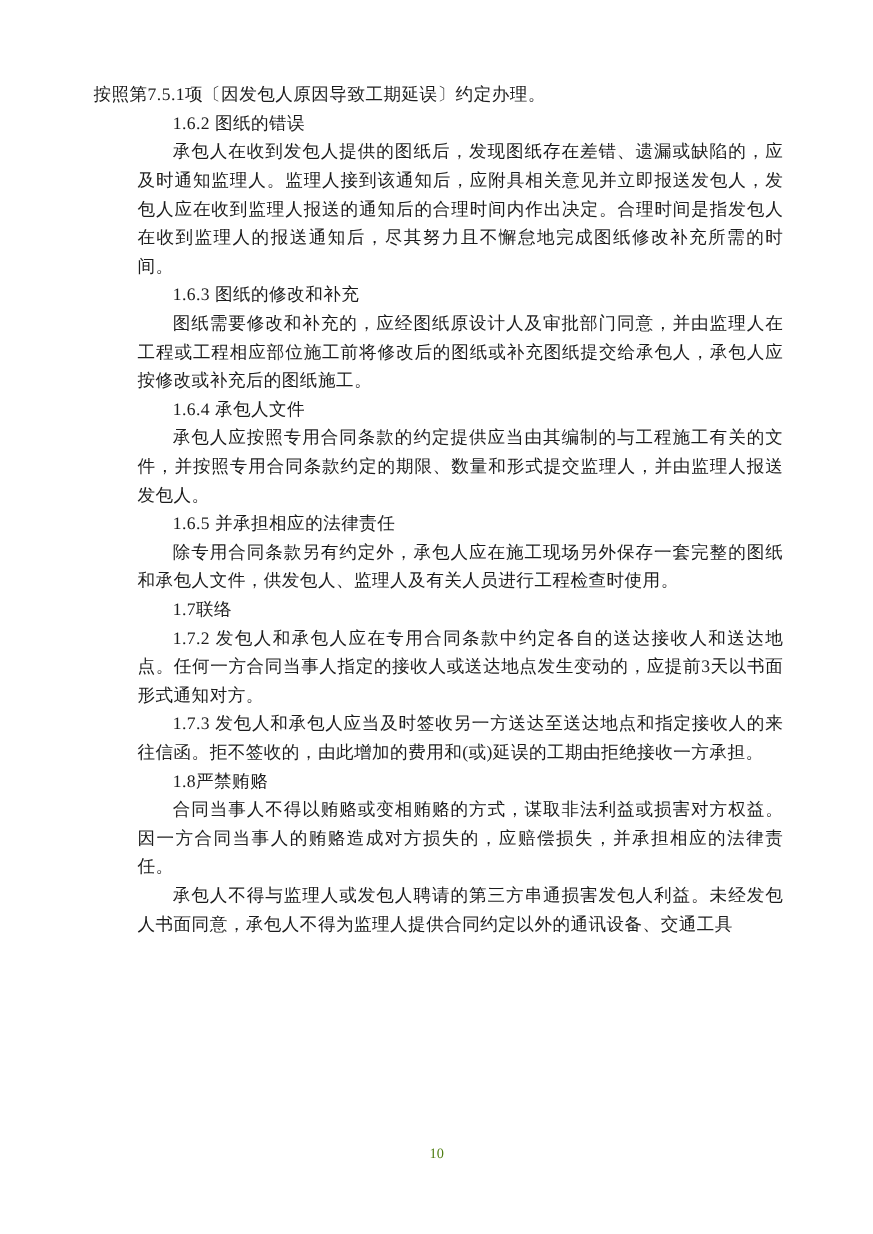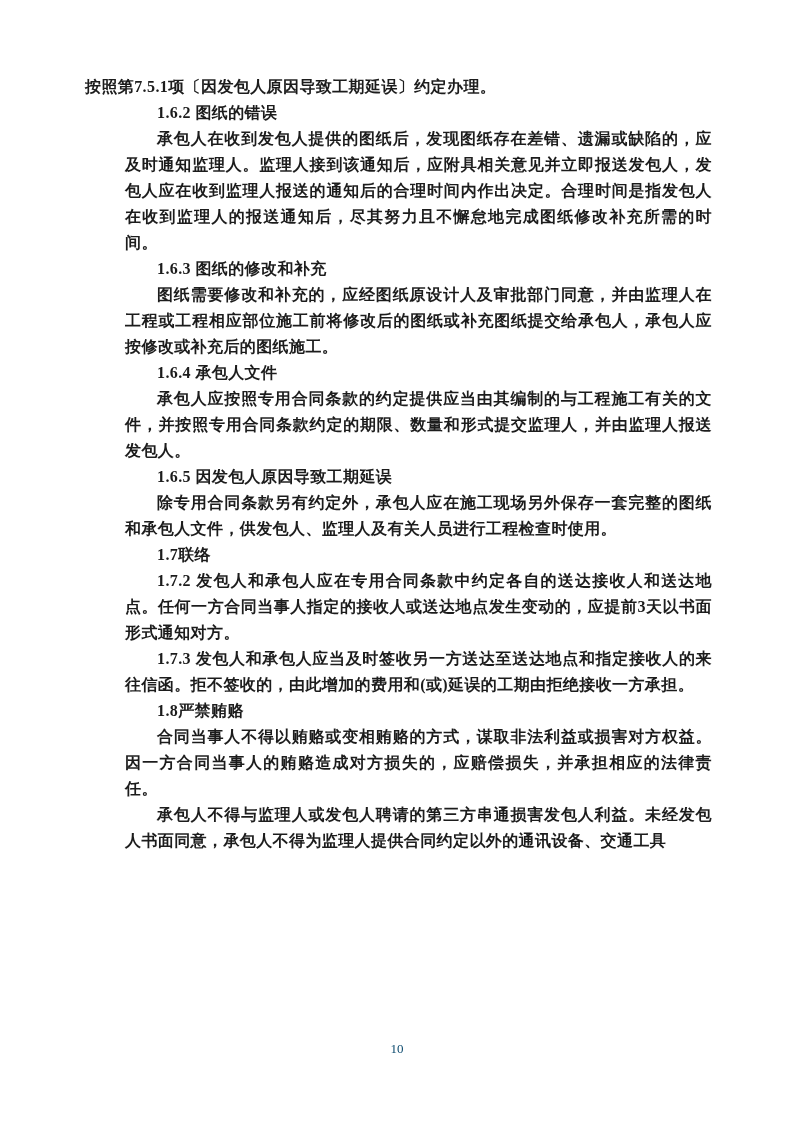--- a/index.html
+++ b/index.html
@@ -23,50 +23,49 @@
     width: 627px;
     font-size: 16px;
     line-height: 26px;
     text-align: justify;
     text-justify: inter-ideograph;
     letter-spacing: 0.4px;
   }
   .content p {
     margin: 0;
     padding: 0;
-    font-weight: bold;
   }
   .content p.indent {
     text-indent: 2em;
     margin-left: 40px;
   }
   .page-number {
     position: absolute;
     left: 0;
     top: 1041px;
     width: 794px;
     text-align: center;
     font-size: 13px;
     line-height: 16px;
-    color: #0c4a6e;
+    color: #4d7c0f;
   }
 </style>
 </head>
 <body>
 
 <div class="page">
   <div class="content" id="paragraph-container">
       <p class="no-indent">按照第7.5.1项〔因发包人原因导致工期延误〕约定办理。</p>
       <p class="indent">1.6.2 图纸的错误</p>
       <p class="indent">承包人在收到发包人提供的图纸后，发现图纸存在差错、遗漏或缺陷的，应及时通知监理人。监理人接到该通知后，应附具相关意见并立即报送发包人，发包人应在收到监理人报送的通知后的合理时间内作出决定。合理时间是指发包人在收到监理人的报送通知后，尽其努力且不懈怠地完成图纸修改补充所需的时间。</p>
       <p class="indent">1.6.3 图纸的修改和补充</p>
       <p class="indent">图纸需要修改和补充的，应经图纸原设计人及审批部门同意，并由监理人在工程或工程相应部位施工前将修改后的图纸或补充图纸提交给承包人，承包人应按修改或补充后的图纸施工。</p>
       <p class="indent">1.6.4 承包人文件</p>
       <p class="indent">承包人应按照专用合同条款的约定提供应当由其编制的与工程施工有关的文件，并按照专用合同条款约定的期限、数量和形式提交监理人，并由监理人报送发包人。</p>
-      <p class="indent">1.6.5 因发包人原因导致工期延误</p>
+      <p class="indent">1.6.5 并承担相应的法律责任</p>
       <p class="indent">除专用合同条款另有约定外，承包人应在施工现场另外保存一套完整的图纸和承包人文件，供发包人、监理人及有关人员进行工程检查时使用。</p>
       <p class="indent">1.7联络</p>
       <p class="indent">1.7.2 发包人和承包人应在专用合同条款中约定各自的送达接收人和送达地点。任何一方合同当事人指定的接收人或送达地点发生变动的，应提前3天以书面形式通知对方。</p>
       <p class="indent">1.7.3 发包人和承包人应当及时签收另一方送达至送达地点和指定接收人的来往信函。拒不签收的，由此增加的费用和(或)延误的工期由拒绝接收一方承担。</p>
       <p class="indent">1.8严禁贿赂</p>
       <p class="indent">合同当事人不得以贿赂或变相贿赂的方式，谋取非法利益或损害对方权益。因一方合同当事人的贿赂造成对方损失的，应赔偿损失，并承担相应的法律责任。</p>
       <p class="indent">承包人不得与监理人或发包人聘请的第三方串通损害发包人利益。未经发包人书面同意，承包人不得为监理人提供合同约定以外的通讯设备、交通工具</p>
     </div>
   <div class="page-number">10</div>
 </div>

